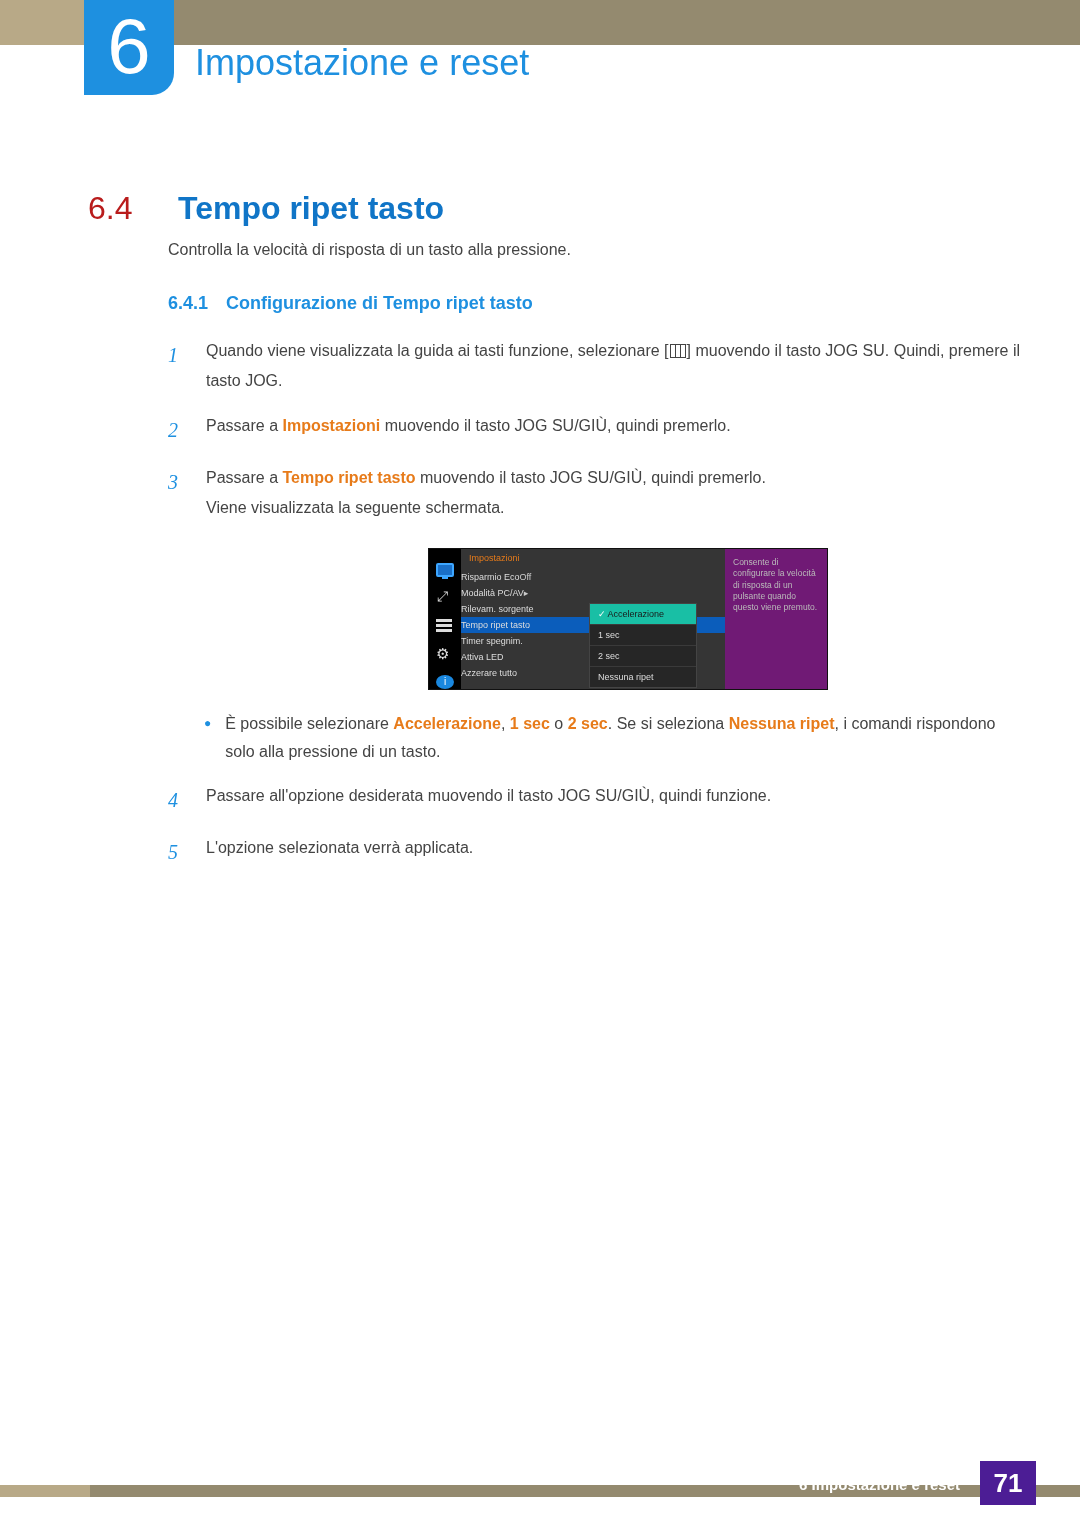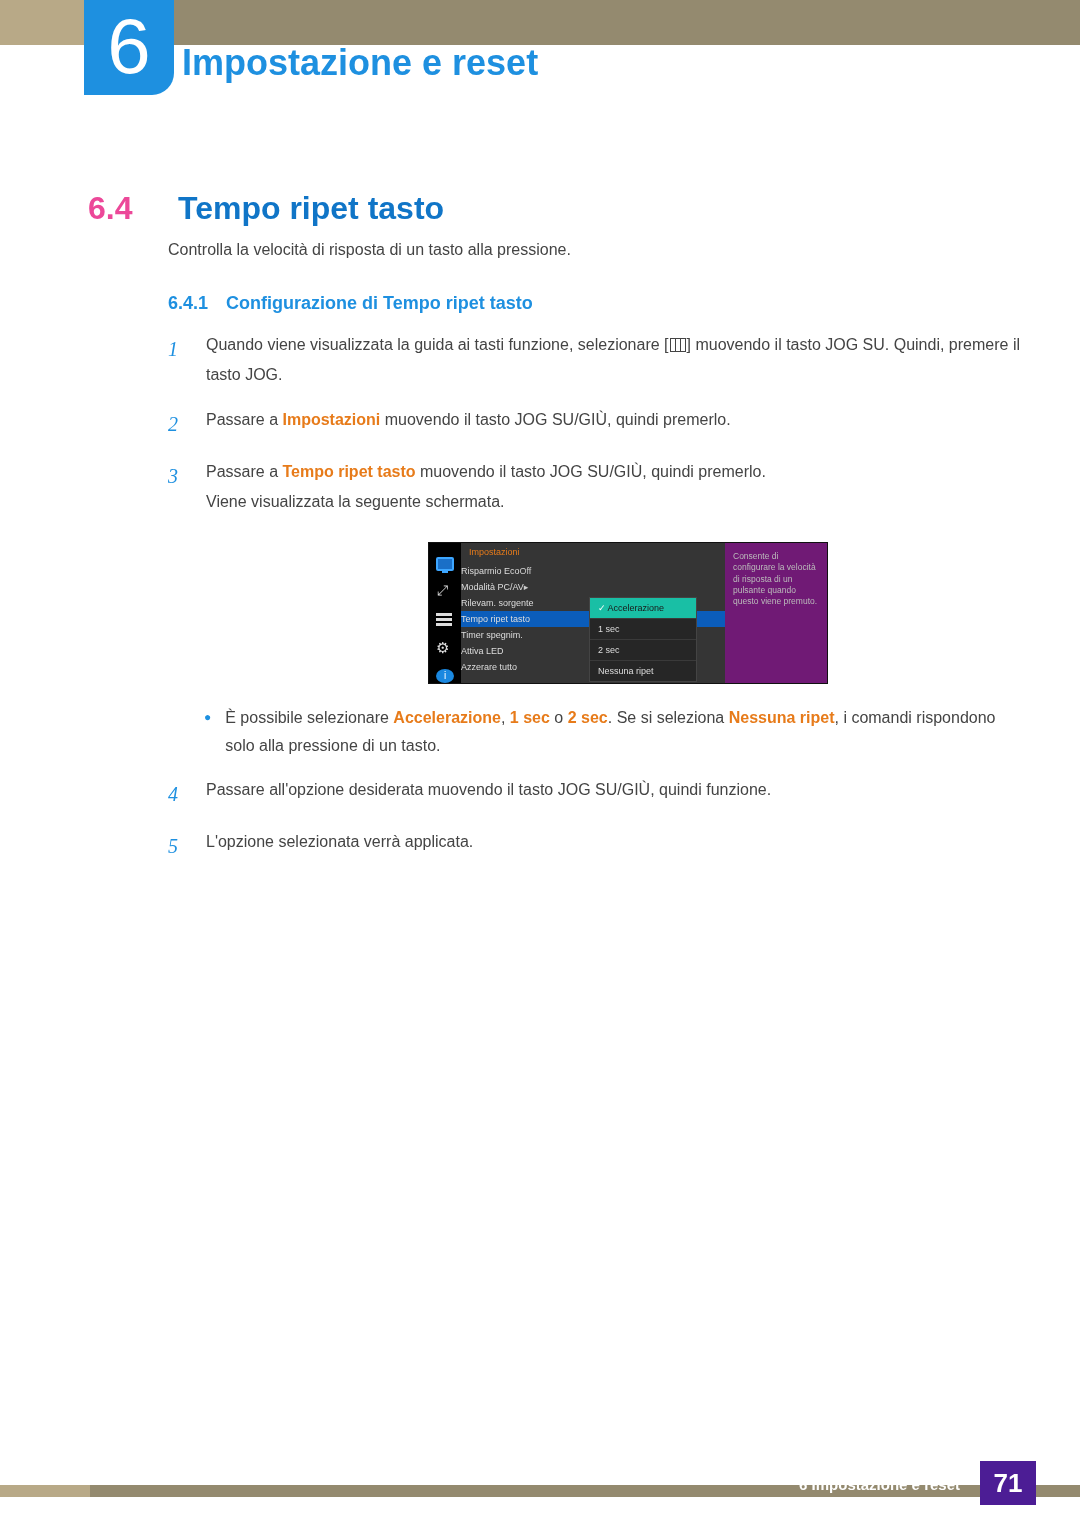--- a/index.html
+++ b/index.html
@@ -31,37 +31,37 @@
     background: #1e90e0;
     border-radius: 0 0 22px 0;
     color: #fff;
     font-size: 78px;
     font-weight: 300;
     text-align: center;
     line-height: 92px;
   }
   .chapter-title {
     position: absolute;
-    left: 182px;
+    left: 195px;
     top: 42px;
     font-size: 36px;
-    font-weight: bold;
+    font-weight: normal;
     color: #1e90e0;
   }
   .content {
     position: absolute;
     left: 88px;
     right: 60px;
     top: 190px;
   }
   .sec-row { display: flex; align-items: baseline; gap: 28px; }
-  .sec-num { font-size: 32px; color: #ec4899; font-weight: bold; min-width: 62px; }
+  .sec-num { font-size: 32px; color: #b91c1c; font-weight: normal; min-width: 62px; }
   .sec-title { font-size: 32px; color: #1075c7; font-weight: bold; }
   .intro { margin: 14px 0 34px 80px; font-size: 16px; color: #444; }
-  .subsec-row { display: flex; align-items: flex-start; gap: 18px; margin-left: 80px; margin-bottom: 16px; }
+  .subsec-row { display: flex; align-items: flex-start; gap: 18px; margin-left: 80px; margin-bottom: 22px; }
   .subsec-num { font-size: 18px; font-weight: bold; color: #1e90e0; }
   .subsec-title { font-size: 18px; font-weight: bold; color: #1e90e0; }
   .steps { margin-left: 80px; }
   .step { display: flex; gap: 18px; margin-bottom: 14px; line-height: 1.9; font-size: 16px; }
   .step-num { font-size: 20px; font-style: italic; color: #1e90e0; min-width: 20px; font-family: Georgia, serif; }
   .step-body { flex: 1; }
   .highlight { color: #e77b1a; font-weight: bold; }
   .bullet-block { margin-left: 36px; margin-top: 18px; margin-bottom: 14px; display: flex; gap: 14px; font-size: 16px; line-height: 1.8; }
   .bullet-dot { color: #1e90e0; font-size: 12px; line-height: 2.2; }
   .menu-icon-inline {

